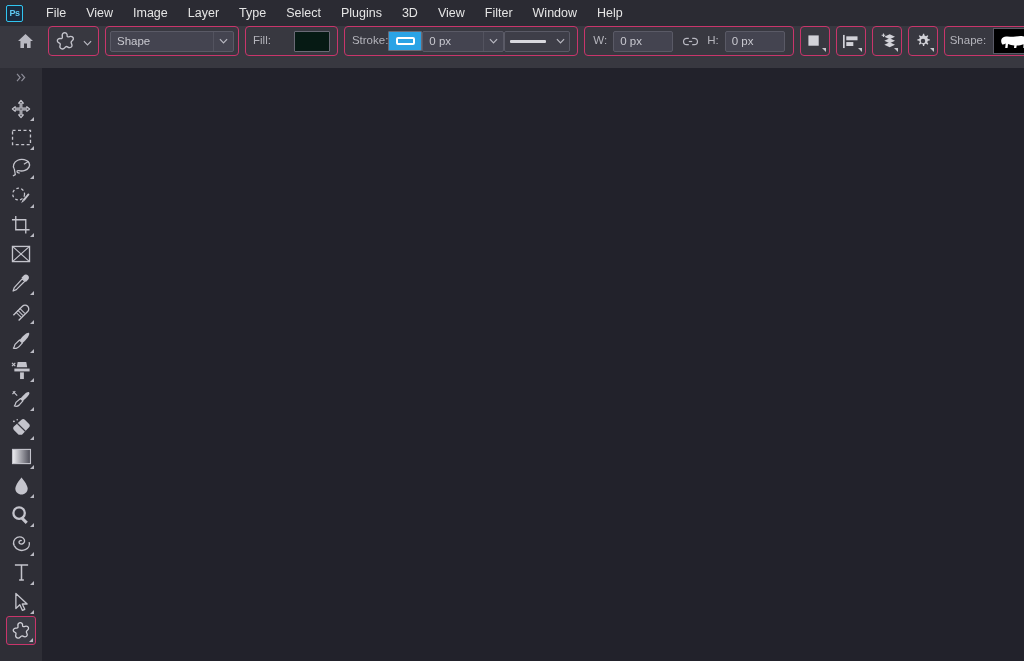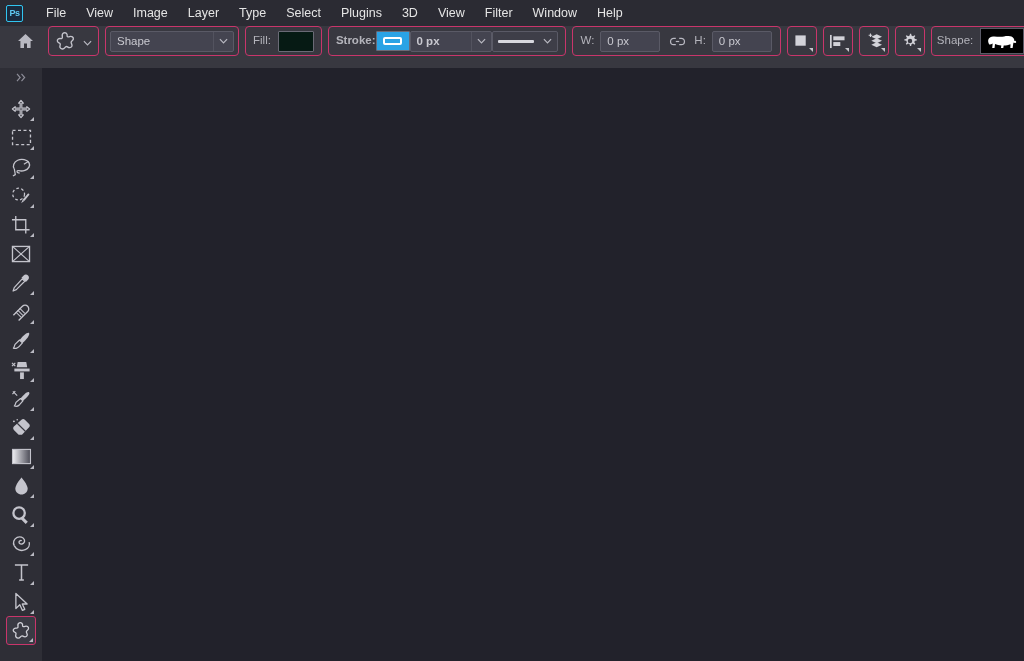--- a/index.html
+++ b/index.html
@@ -328,26 +328,26 @@
       <div class="combo" style="width:124px;">
         <span class="txt">Shape</span>
         <span class="arrow">
           <svg width="9" height="6" viewBox="0 0 10 6">
               <path d="M1 1 L5 5 L9 1" fill="none" stroke="#b9b9c2" stroke-width="1.3"></path>
             </svg>
         </span>
       </div>
     </div>
 
-    <div class="opt-group hl" style="gap:7px;padding:0 7px;">
+    <div class="opt-group hl" style="gap:23px;padding:0 7px;">
       <span class="lbl">Fill:</span>
       <span class="swatch" id="fill-swatch" style="background: rgb(6, 26, 20);"></span>
     </div>
 
-    <div class="opt-group hl" style="gap:0;padding:0 7px;font-weight:bold;">
+    <div class="opt-group hl" style="gap:0;padding:0 7px;">
       <span class="lbl">Stroke:</span>
       <span class="stroke-swatch">
           <span class="inner"></span>
         </span>
       <span class="combo" style="width:82px;">
         <span class="txt">0 px</span>
         <span class="arrow">
           <svg width="9" height="6" viewBox="0 0 10 6">
               <path d="M1 1 L5 5 L9 1" fill="none" stroke="#b9b9c2" stroke-width="1.3"></path>
             </svg>

